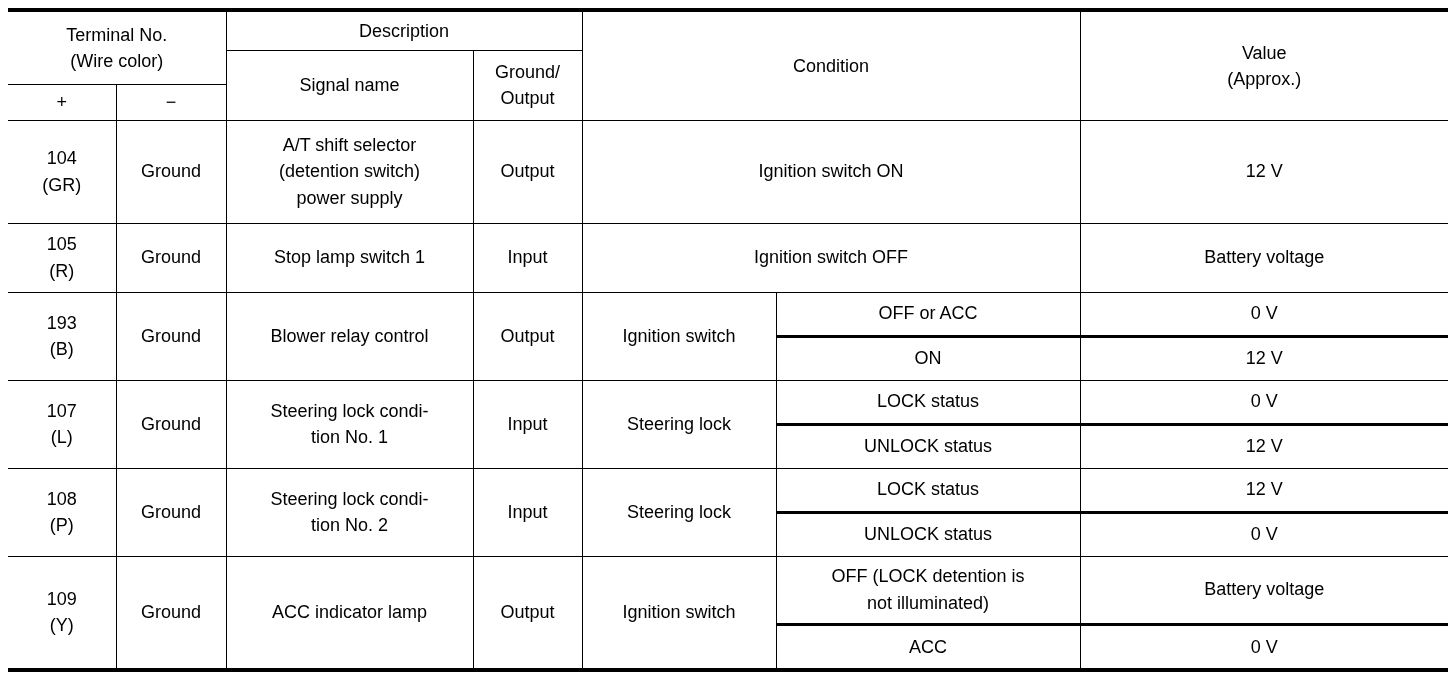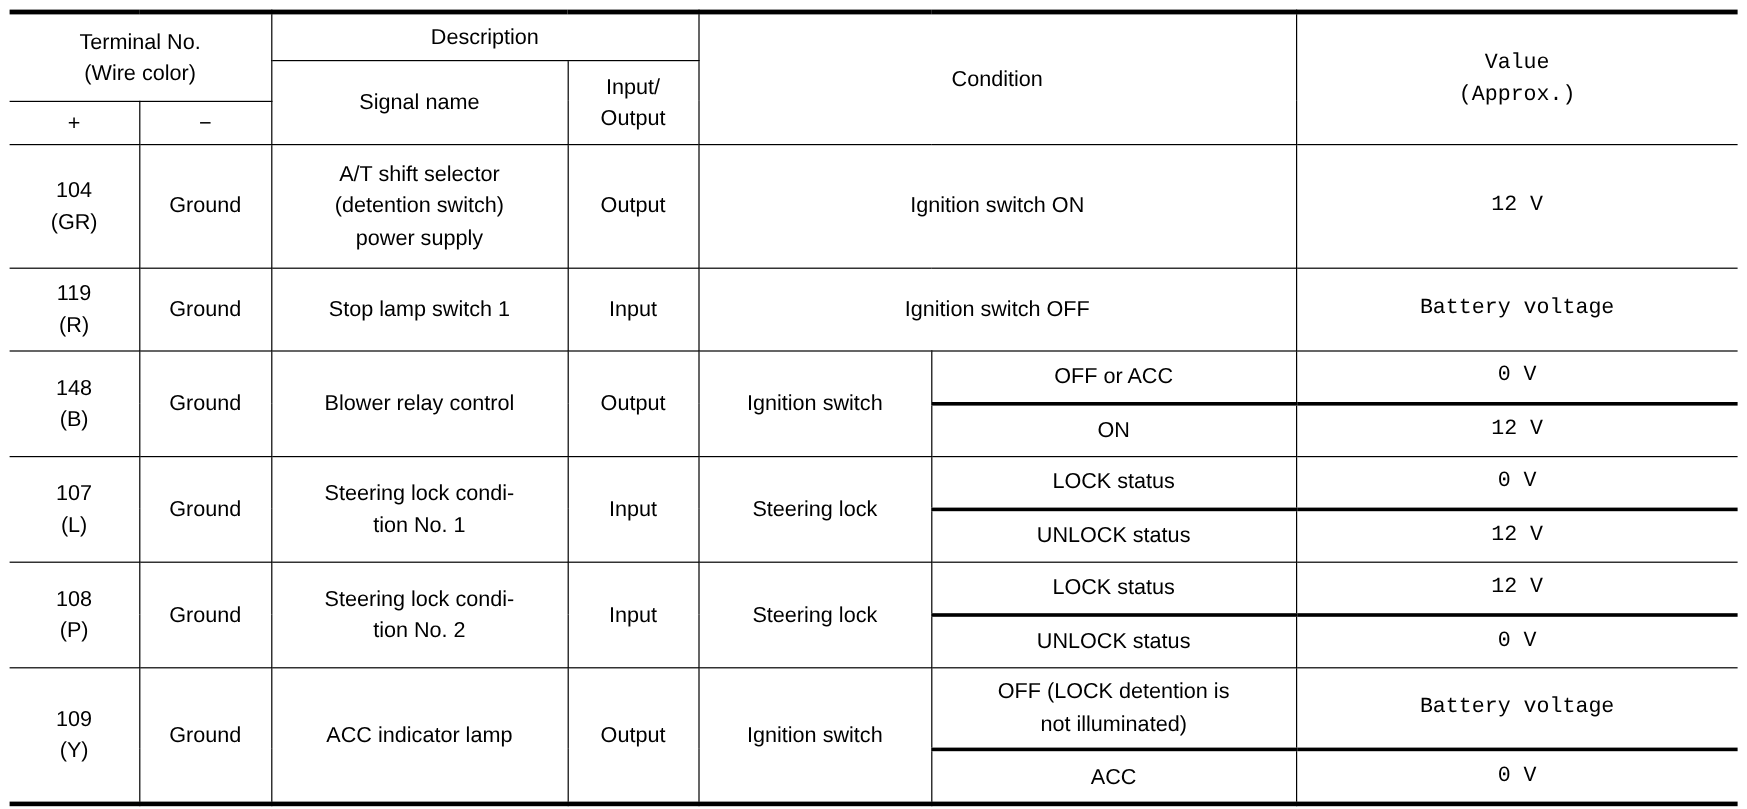--- a/index.html
+++ b/index.html
@@ -26,21 +26,21 @@
     font-size: 18px;
     line-height: 1.45;
     text-align: center;
     vertical-align: middle;
     white-space: pre-line;
     padding: 2px 6px;
     overflow: hidden;
   }
   
   .no-left  { border-left: none !important; }
-  .no-right { border-right: none !important; font-family: Liberation Mono, monospace; }
+  .no-right { border-right: none !important; }
   .left {
     text-align: left;
     padding-left: 12px;
   }
   
   .thick { border-top: 3px solid #000 !important; margin-left: 24px; }
   
   .h-1 { height: 40px; }
   .h-2 { height: 34px; }
   .h-3 { height: 36px; }
@@ -75,21 +75,21 @@
       <tr class="h-1">
         <th colspan="2" rowspan="2" class="no-left">Terminal No.
 (Wire color)</th>
         <th colspan="2">Description</th>
         <th colspan="2" rowspan="3">Condition</th>
         <th rowspan="3" class="no-right">Value
 (Approx.)</th>
       </tr>
       <tr class="h-2">
         <th rowspan="2">Signal name</th>
-        <th rowspan="2">Input/
+        <th rowspan="2">Ground/
 Output</th>
       </tr>
       <tr class="h-3">
         <th class="no-left">+</th>
         <th>−</th>
       </tr>
     </thead>
     <tbody>
 
       <tr class="r-tall">
@@ -98,31 +98,31 @@
         <td>Ground</td>
         <td class="left">A/T shift selector
 (detention switch)
 power supply</td>
         <td>Output</td>
         <td colspan="2" class="left">Ignition switch ON</td>
         <td class="no-right">12 V</td>
       </tr>
 
       <tr class="r-mid">
-        <td class="no-left">119
+        <td class="no-left">105
 (R)</td>
         <td>Ground</td>
         <td class="left">Stop lamp switch 1</td>
         <td>Input</td>
         <td colspan="2" class="left">Ignition switch OFF</td>
         <td class="no-right">Battery voltage</td>
       </tr>
 
       <tr class="r-sub">
-        <td rowspan="2" class="no-left">148
+        <td rowspan="2" class="no-left">193
 (B)</td>
         <td rowspan="2">Ground</td>
         <td rowspan="2" class="left">Blower relay control</td>
         <td rowspan="2">Output</td>
         <td rowspan="2" class="left">Ignition switch</td>
         <td class="left">OFF or ACC</td>
         <td class="no-right">0 V</td>
       </tr>
       <tr class="r-sub">
         <td class="left thick">ON</td>

